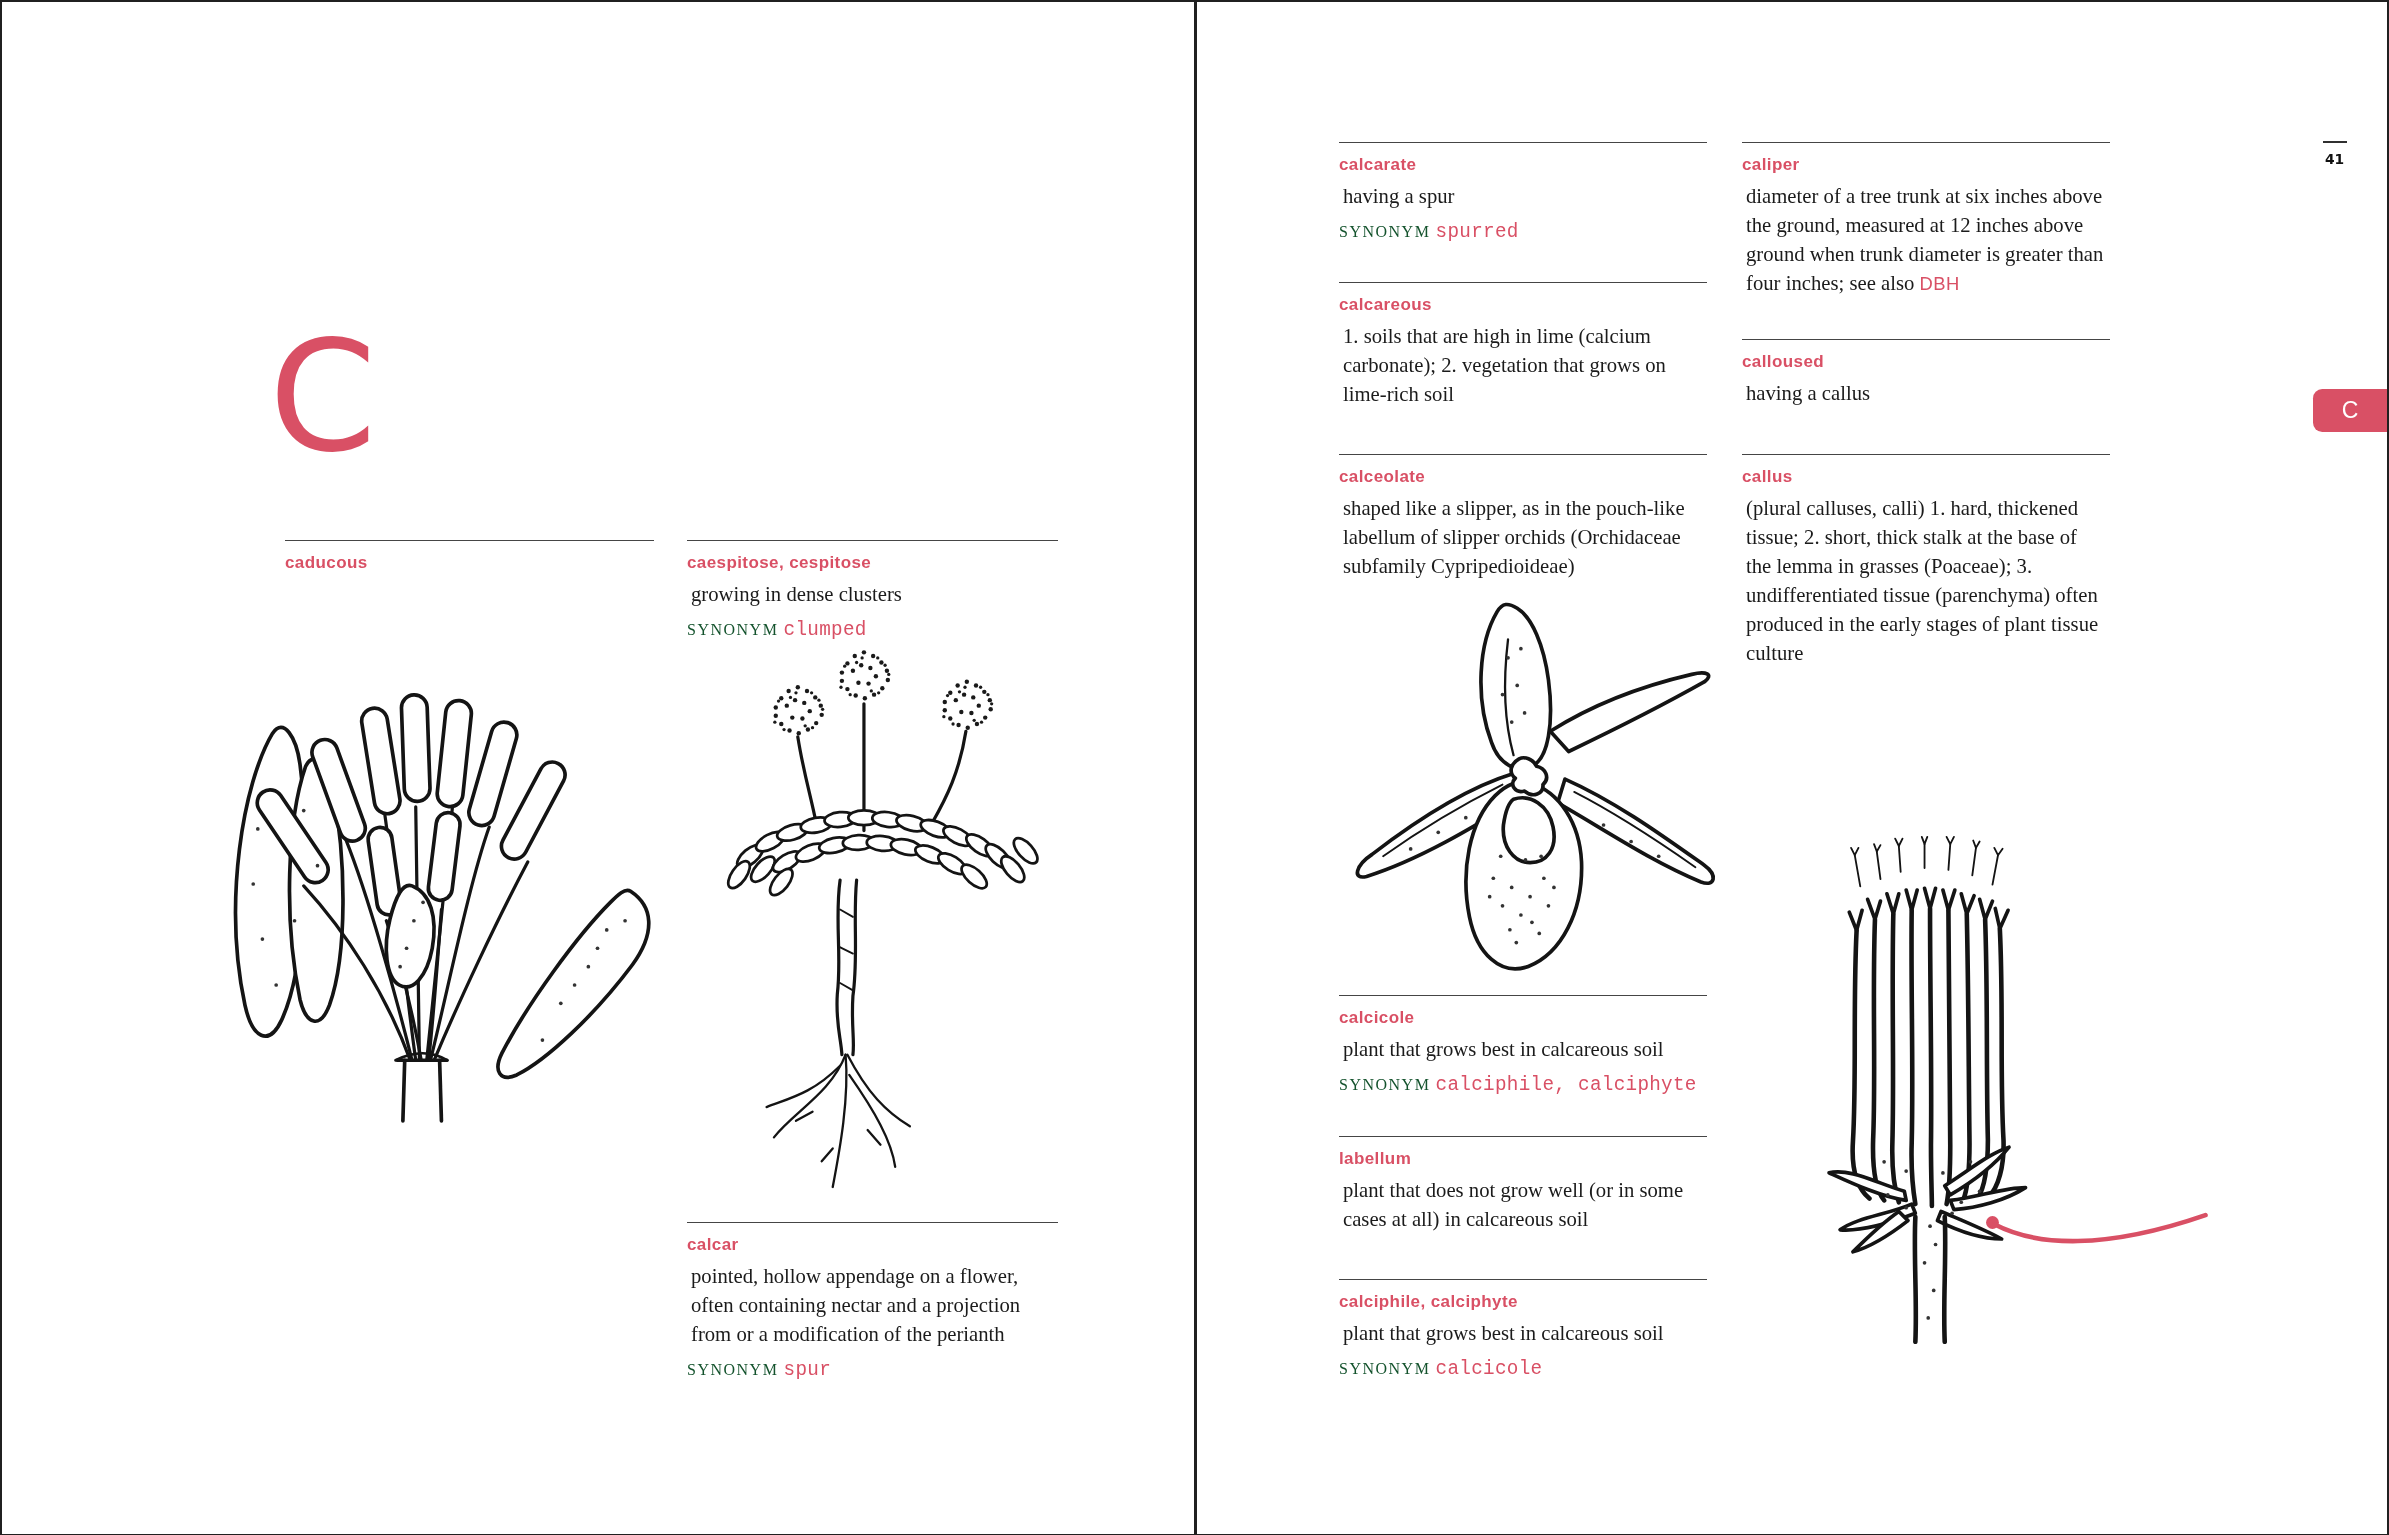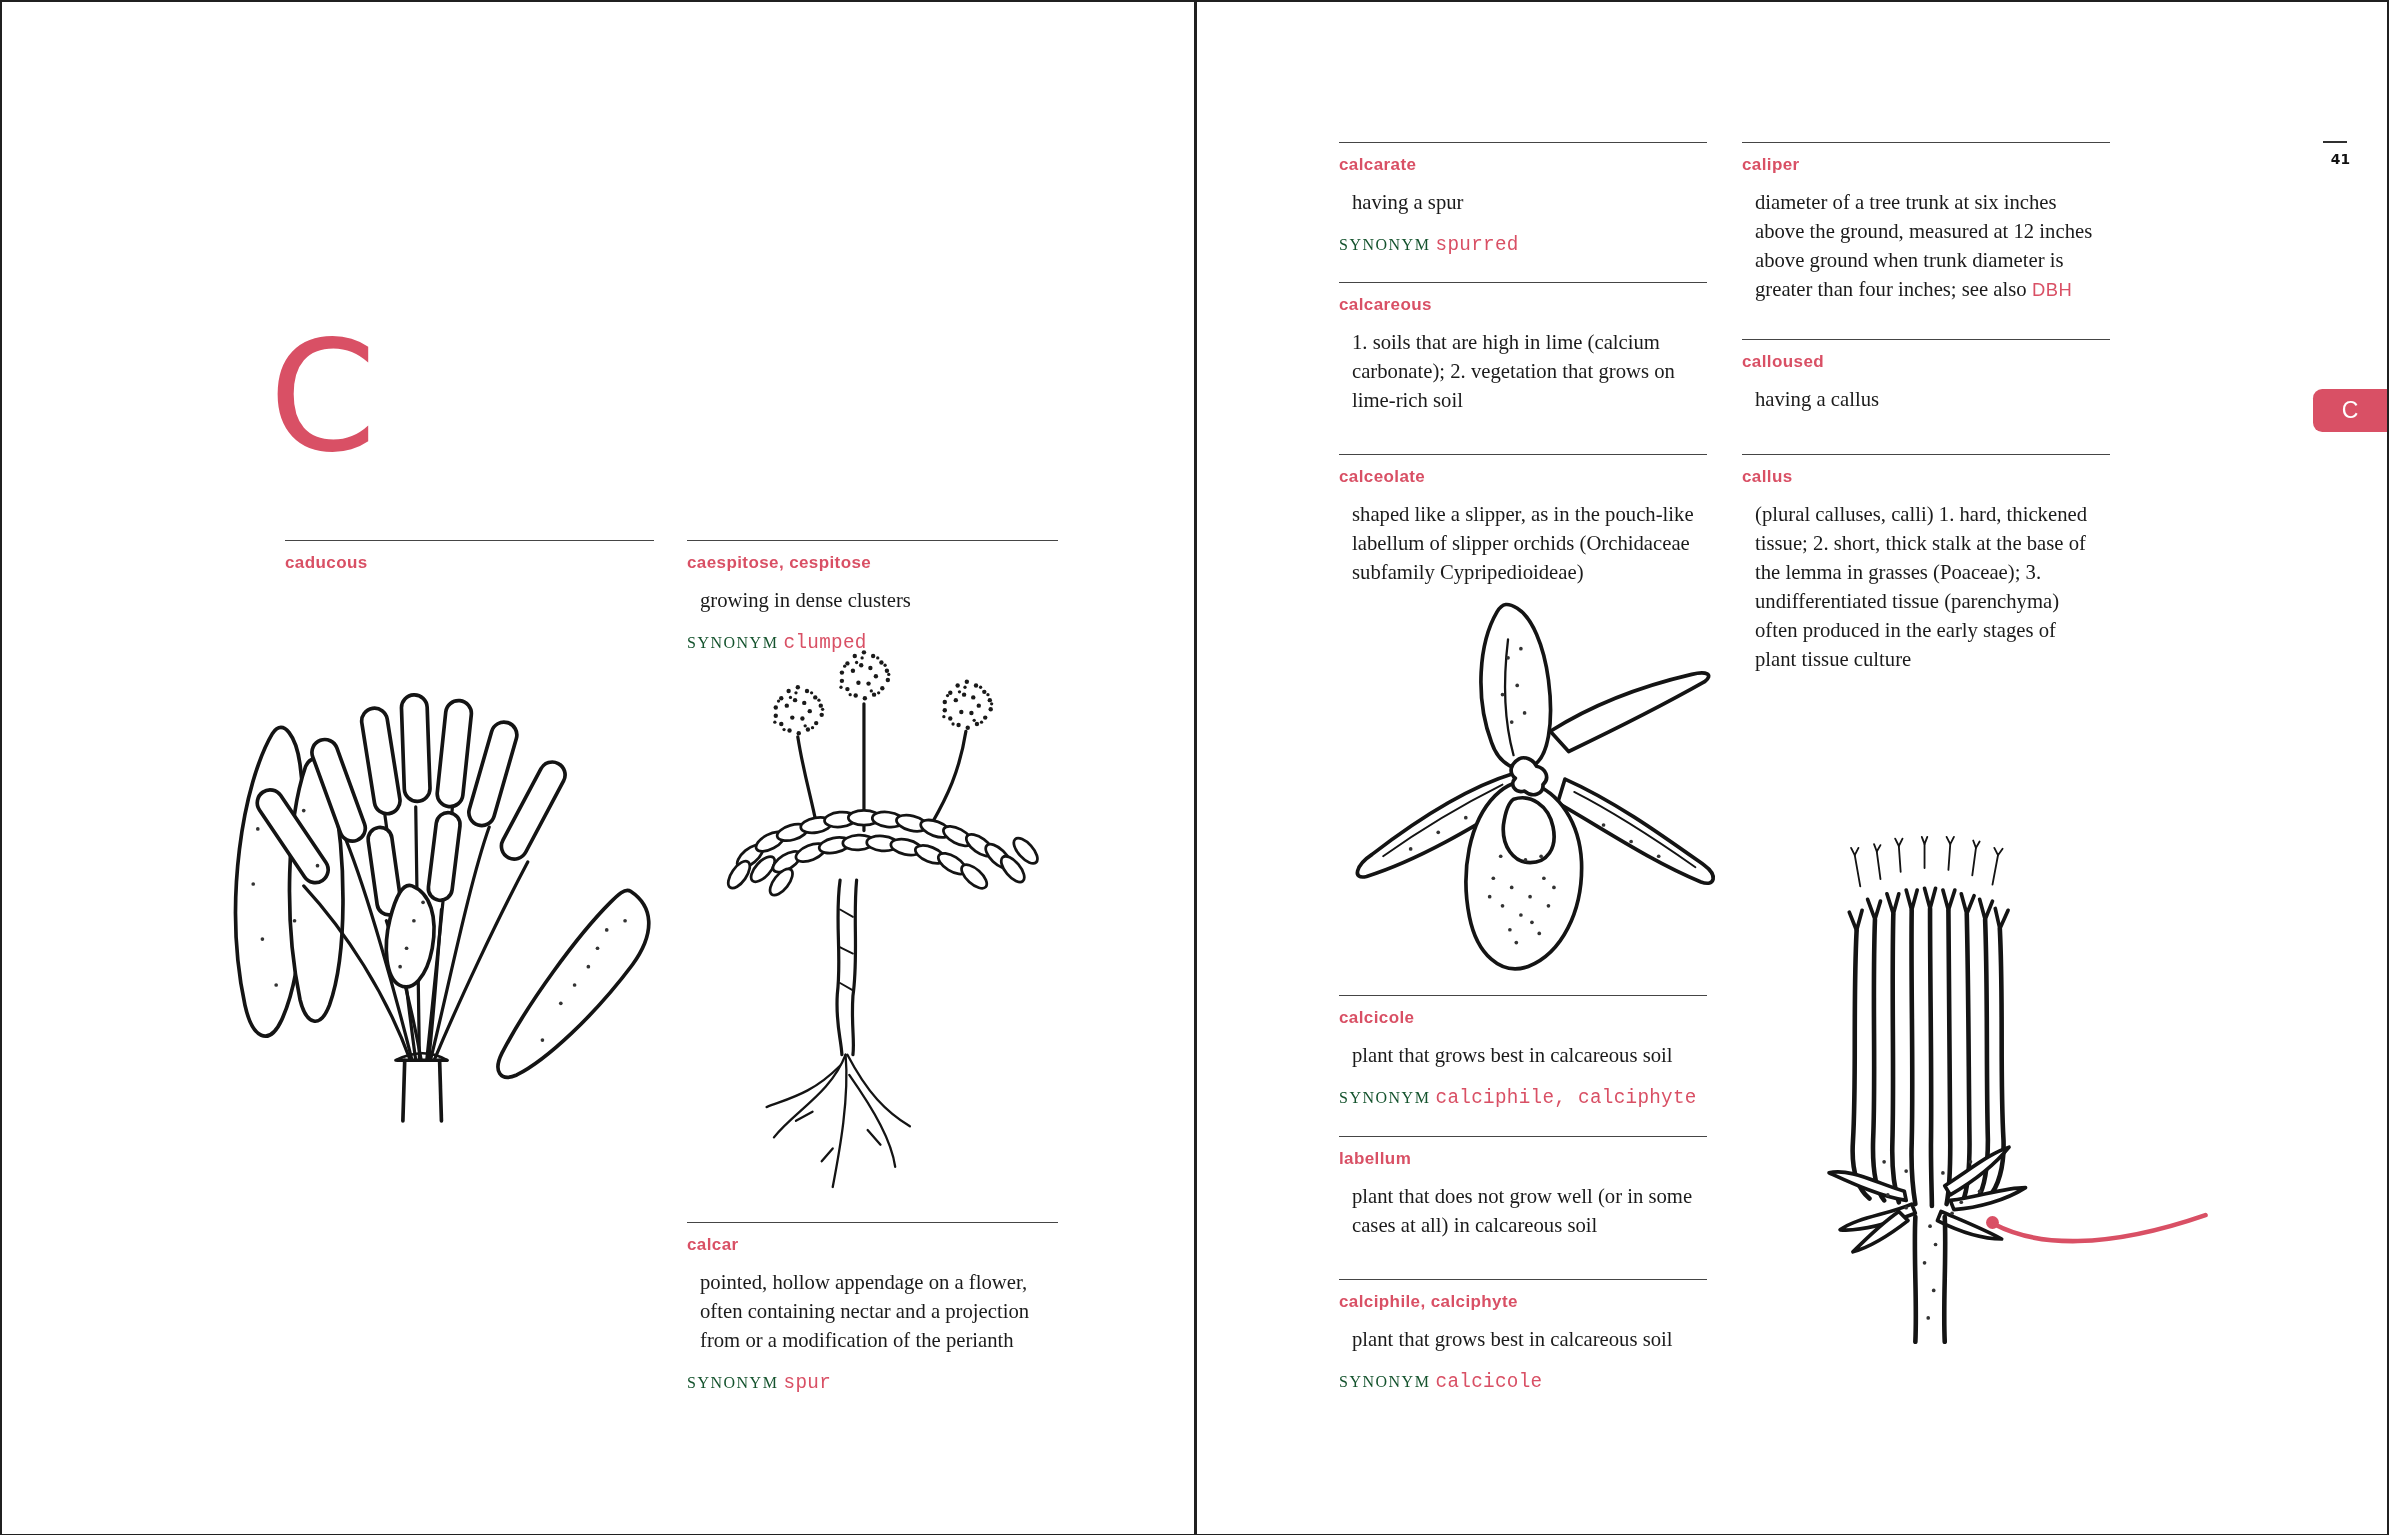--- a/index.html
+++ b/index.html
@@ -8,32 +8,32 @@
   .stage{position:relative;width:2389px;height:1536px;background:#ffffff;
          border:2.8px solid #202020;overflow:hidden;
          font-family:"Liberation Serif",serif;color:var(--ink);}
   .spine{position:absolute;top:0;left:1192px;width:2.8px;height:100%;background:#202020;}
   .drop-cap{position:absolute;left:267px;top:318px;font-family:"DejaVu Sans",sans-serif;
             font-weight:400;font-size:154px;line-height:1;color:var(--accent);}
   .entry{position:absolute;}
   .rule{height:0;border-top:1.8px solid var(--rule);margin:0 0 12px 0;}
   .term{margin:0 0 7.4px 0;font-family:"Liberation Sans",sans-serif;font-weight:600;
         font-size:17px;line-height:1.15;letter-spacing:0.4px;color:var(--accent);}
-  .def{margin:13px;font-size:20.7px;line-height:29px;color:var(--ink);}
+  .def{margin:4px;font-size:20.7px;line-height:29px;color:var(--ink);}
   .syn{margin:6.4px 0 0 0;font-size:20.7px;line-height:27.6px;}
   .syn-label{font-family:Liberation Serif, serif;font-size:16px;letter-spacing:1.5px;color:#14532d;}
   .syn-value{font-family:Liberation Mono, monospace;font-weight:500;font-size:19.3px;
              letter-spacing:0.3px;color:var(--accent);}
   .see-link{font-family:"Liberation Sans",sans-serif;font-weight:500;font-size:18.4px;
             letter-spacing:0.5px;color:var(--accent);}
   .illus{position:absolute;}
   .illus svg{width:100%;height:100%;display:block;}
   .folio{position:absolute;left:2317px;top:139px;width:31px;text-align:center;}
   .folio-rule{width:24px;height:1.8px;background:#303030;margin:0 auto 8.3px auto;}
-  .folio-num{font-family:"DejaVu Sans",sans-serif;font-weight:700;font-size:13.8px;color:#111;text-align:right;}
+  .folio-num{font-family:"DejaVu Sans",sans-serif;font-weight:700;font-size:13.8px;color:#111;}
   .thumb-tab{position:absolute;right:0;top:387px;width:74px;height:43px;background:var(--accent);
              border-radius:9.2px 0 0 9.2px;display:flex;align-items:center;justify-content:center;
              color:#fff;font-family:"Liberation Sans",sans-serif;font-size:23px;font-weight:400;}
 </style>
 </head>
 <body>
 
 <div class="stage">
 
   <div class="spine"></div>

